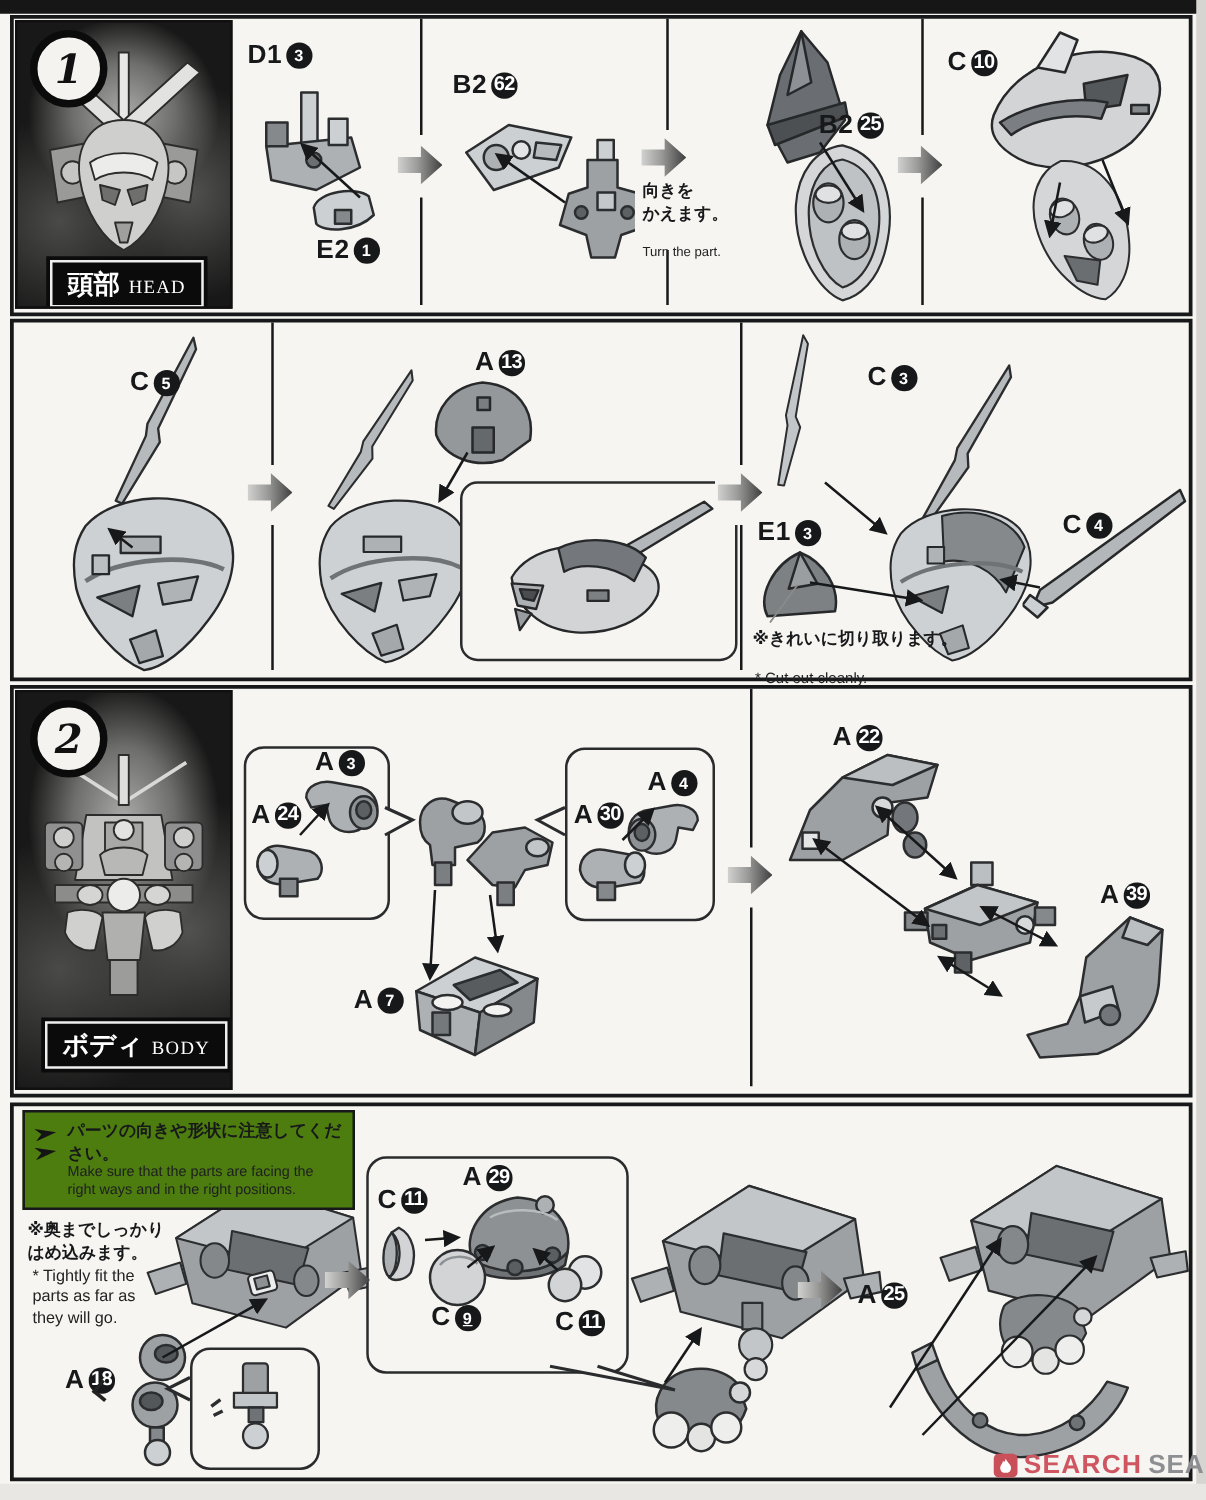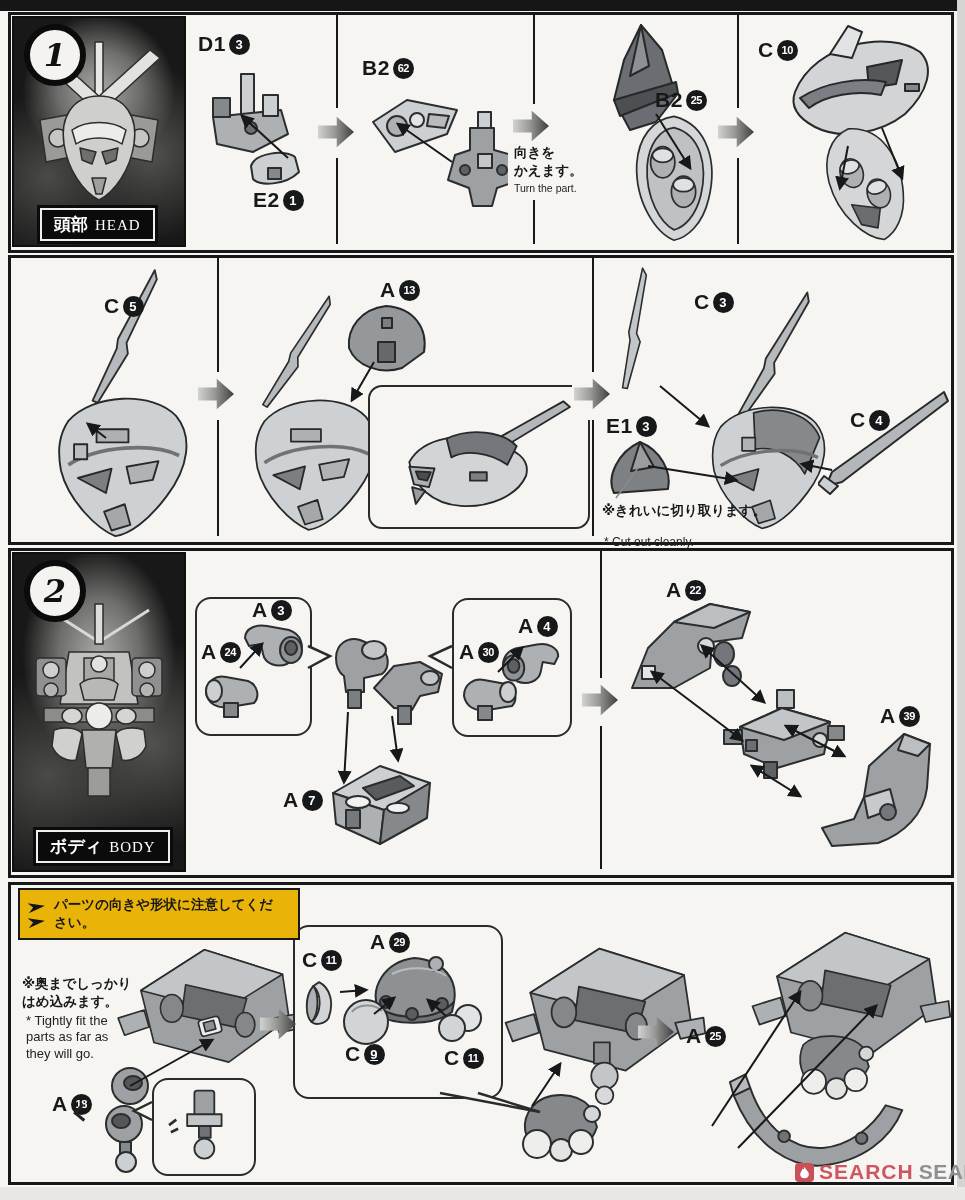--- a/index.html
+++ b/index.html
@@ -15,40 +15,40 @@
   .barrow{width:36px;height:32px;z-index:3;
      background:linear-gradient(90deg,#d2d2d0,#9a9a98 45%,#3e3e3f);
      clip-path:polygon(0 30%,52% 30%,52% 2%,100% 50%,52% 98%,52% 70%,0 70%);}
   .ill{z-index:1;}
   .overlay{left:0;top:0;z-index:4;pointer-events:none;}
   .plabel{display:flex;align-items:center;gap:3px;z-index:5;
           font-weight:bold;font-size:21px;letter-spacing:.5px;}
   .pnum{display:flex;align-items:center;justify-content:center;flex:0 0 auto;
         width:21px;height:21px;border-radius:50%;background:#17181a;color:#fff;
         font-size:13px;font-weight:bold;}
-  .pnum.two{font-size:11px;letter-spacing:-.5px;}
+  .pnum.two{font-size:16px;letter-spacing:-.5px;border-radius:10px;}
   .pnum.u{text-decoration:underline;}
   .stepbox{background:
       radial-gradient(ellipse 60% 45% at 50% 32%,#a9a9a7 0%,#6e6e6c 40%,rgba(30,30,30,0) 75%),
       radial-gradient(circle at 20% 70%,#4a4a48 0%,rgba(20,20,20,0) 40%),
       radial-gradient(circle at 80% 60%,#525250 0%,rgba(20,20,20,0) 45%),
       #181818;
       border:2px solid #101010;overflow:hidden;z-index:1;}
   .stepnum{width:50px;height:50px;border-radius:50%;background:#f4f3f0;border:6px solid #0b0b0b;
            display:flex;align-items:center;justify-content:center;z-index:2;
            font-family:"DejaVu Serif",serif;font-style:italic;font-weight:bold;font-size:32px;color:#111;}
   .seclabel{background:#0b0b0b;border:2px solid #efefef;box-shadow:0 0 0 3px #0b0b0b;
             color:#fff;display:flex;align-items:baseline;gap:7px;padding:3px 12px;z-index:2;white-space:nowrap;}
-  .seclabel .jp{font-family:Liberation Mono, monospace;font-weight:bold;font-size:17px;}
+  .seclabel .jp{font-family:Liberation Mono, monospace;font-weight:bold;font-size:21px;}
   .seclabel .en{font-family:"Liberation Serif","DejaVu Serif",serif;font-weight:normal;font-size:15px;letter-spacing:1px;}
   .jnote{font-weight:bold;font-size:13.5px;line-height:1.35;z-index:5;white-space:pre-line;}
   .enote{font-size:12px;line-height:1.25;color:#222;z-index:5;white-space:pre-line;}
   .inset{border:2.5px solid #2a2b2d;border-radius:14px;background:#f6f5f1;z-index:1;}
   .callout{border:2.5px solid #2a2b2d;border-radius:16px;background:#f6f5f1;z-index:1;}
-  .warnbox{border:2.5px solid #17181a;background:#eab308;z-index:2;padding:6px 16px 6px 34px;}
+  .warnbox{border:2.5px solid #17181a;background:#4d7c0f;z-index:2;padding:6px 0 6px 34px;}
   .warnbox .jp{font-weight:bold;font-size:13.5px;}
   .warnbox .en{font-size:11.5px;line-height:1.2;color:#1d1e20;}
   .wedge{width:17px;height:10px;background:#141414;clip-path:polygon(0 0,100% 50%,0 100%,30% 50%);z-index:3;}
   .chev{width:10px;height:10px;border-left:3px solid #222;border-bottom:3px solid #222;z-index:5;}
   .wm{display:flex;align-items:center;gap:5px;z-index:6;}
   .wm .hobby{font-weight:bold;font-size:21px;letter-spacing:1px;color:#cf5560;}
   .wm .search{font-weight:bold;font-size:21px;letter-spacing:.5px;color:#8d8f92;}
   .wmicon{width:19px;height:19px;border-radius:4px;background:#c94f58;display:flex;align-items:center;justify-content:center;}
   svg{display:block;}
 </style>
@@ -164,21 +164,21 @@
         <circle cx="25" cy="62" r="5" fill="#5d6164"></circle>
         <circle cx="62" cy="62" r="5" fill="#5d6164"></circle>
         <rect x="38" y="46" width="14" height="14" fill="#c5c8ca"></rect>
       </g>
     </svg>
   </div>
 
   <div class="abs whitepad" style="left:512px;top:142px;width:62px;height:56px"></div>
   <div class="abs jnote" style="left:514px;top:144px">向きを
 かえます。</div>
-  <div class="abs enote" style="left:514px;top:182px;font-size:10.5px">Turn the part.</div>
+  <div class="abs enote" style="left:514px;top:196px;font-size:10.5px">Turn the part.</div>
 
   <div class="abs ill" style="left:586px;top:20px">
     <svg width="108" height="118" viewBox="0 0 108 118">
       <g stroke="#26282a" stroke-width="2" stroke-linejoin="round">
         <path d="M55,5 L76,30 L90,76 L70,102 L44,110 L28,80 L38,40 Z" fill="#6a6e72"></path>
         <path d="M55,5 L63,46 L44,56 Z" fill="#8d9195"></path>
         <path d="M28,80 L90,62 L92,73 L34,96 Z" fill="#4c5053"></path>
       </g>
     </svg>
   </div>
@@ -370,21 +370,21 @@
           <circle cx="75" cy="116" r="13" fill="#ececea"></circle>
           <ellipse cx="48" cy="116" rx="10" ry="8" fill="#d5d5d3"></ellipse>
           <ellipse cx="102" cy="116" rx="10" ry="8" fill="#d5d5d3"></ellipse>
           <path d="M58,130 L92,130 L88,168 L62,168 Z" fill="#b0b0ae"></path>
           <rect x="64" y="168" width="22" height="28" fill="#9c9c9a"></rect>
           <path d="M30,130 C40,126 55,128 58,134 L52,160 C42,162 32,156 28,146 Z" fill="#d0d0ce"></path>
           <path d="M120,130 C110,126 95,128 92,134 L98,160 C108,162 118,156 122,146 Z" fill="#d0d0ce"></path>
         </g>
       </svg>
     </div>
-    <div class="abs seclabel" style="left:22px;top:276px">
+    <div class="abs seclabel" style="left:22px;top:263px">
       <span class="jp">ボディ</span>
       <span class="en">BODY</span>
     </div>
   </div>
 
   <div class="abs callout" style="left:195px;top:597px;width:113px;height:135px"></div>
   <div class="abs plabel" style="left:252px;top:598px">
     <span>A</span>
     <span class="pnum">3</span>
   </div>
@@ -518,20 +518,22 @@
         <path d="M56,71 L82,63 L87,82 L60,92 Z" fill="#c7cacc"></path>
         <circle cx="80" cy="86" r="8" fill="#73767a"></circle>
       </g>
     </svg>
   </div>
 
   <div class="abs warnbox" style="left:18px;top:888px;width:228px">
     <div class="abs wedge" style="left:8px;top:12px;transform:rotate(-8deg)"></div>
     <div class="abs wedge" style="left:8px;top:27px;transform:rotate(-8deg)"></div>
     <div class="jp">パーツの向きや形状に注意してください。</div>
+    <div class="en" style="white-space:pre-line">Make sure that the parts are facing the
+right ways and in the right positions.</div>
   </div>
 
   <div class="abs jnote" style="left:22px;top:975px">※奥までしっかり
 はめ込みます。</div>
   <div class="abs enote" style="left:26px;top:1013px;font-size:13px">* Tightly fit the
 parts as far as
 they will go.</div>
 
   <div class="abs ill" style="left:108px;top:940px">
     <svg width="196" height="140" viewBox="0 0 240 172">

